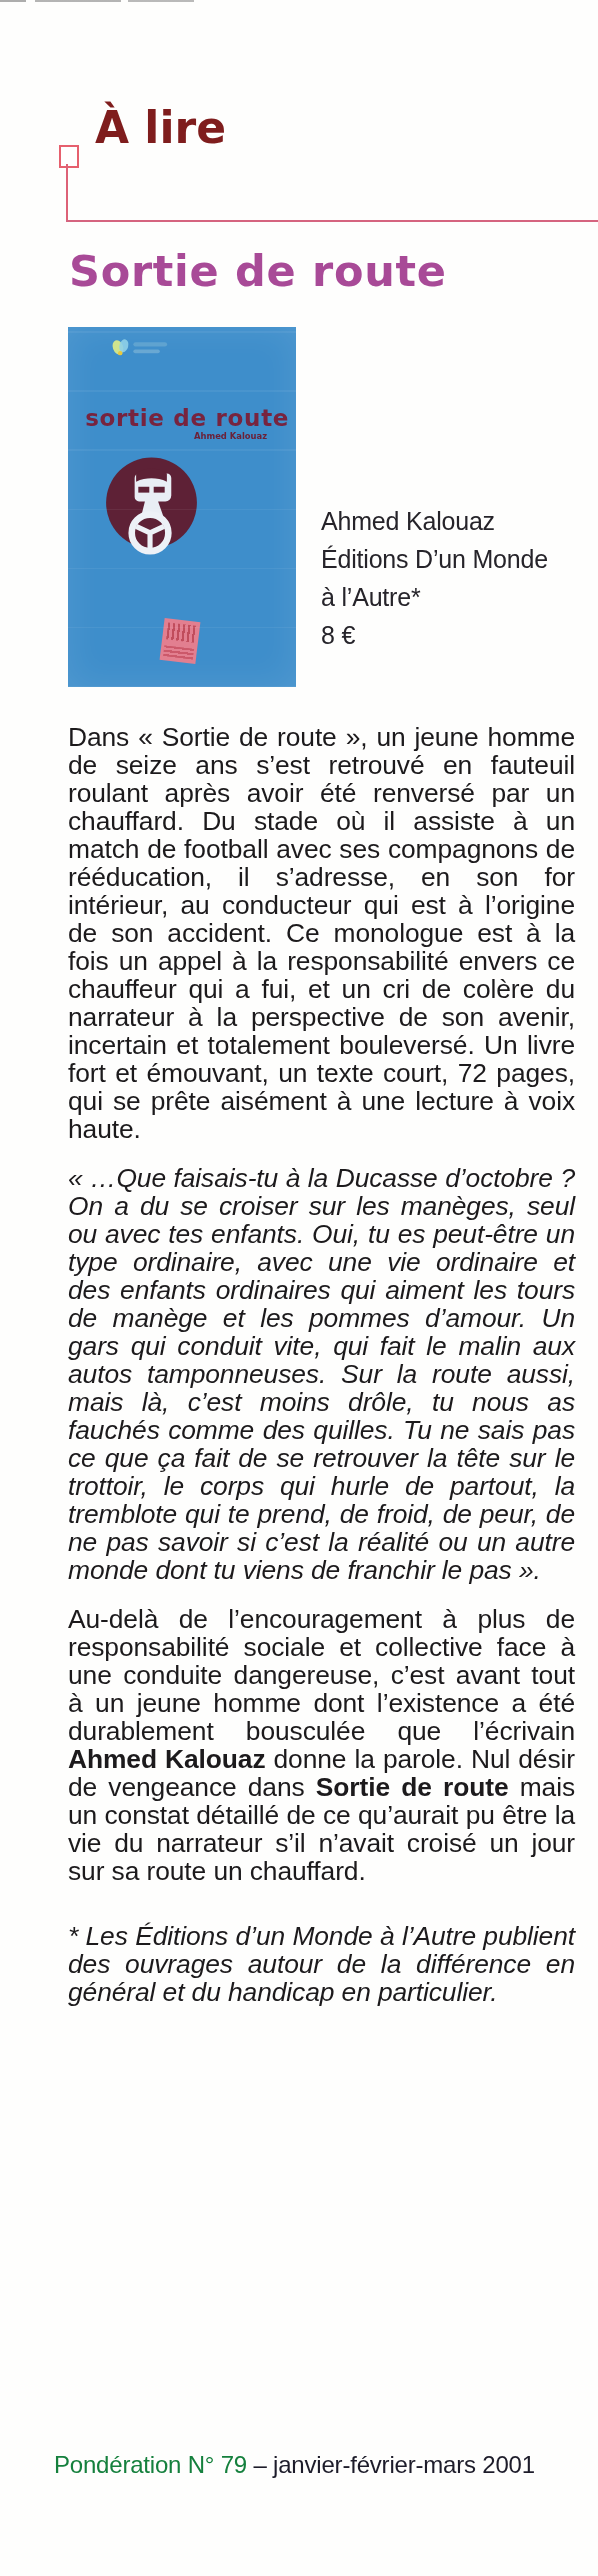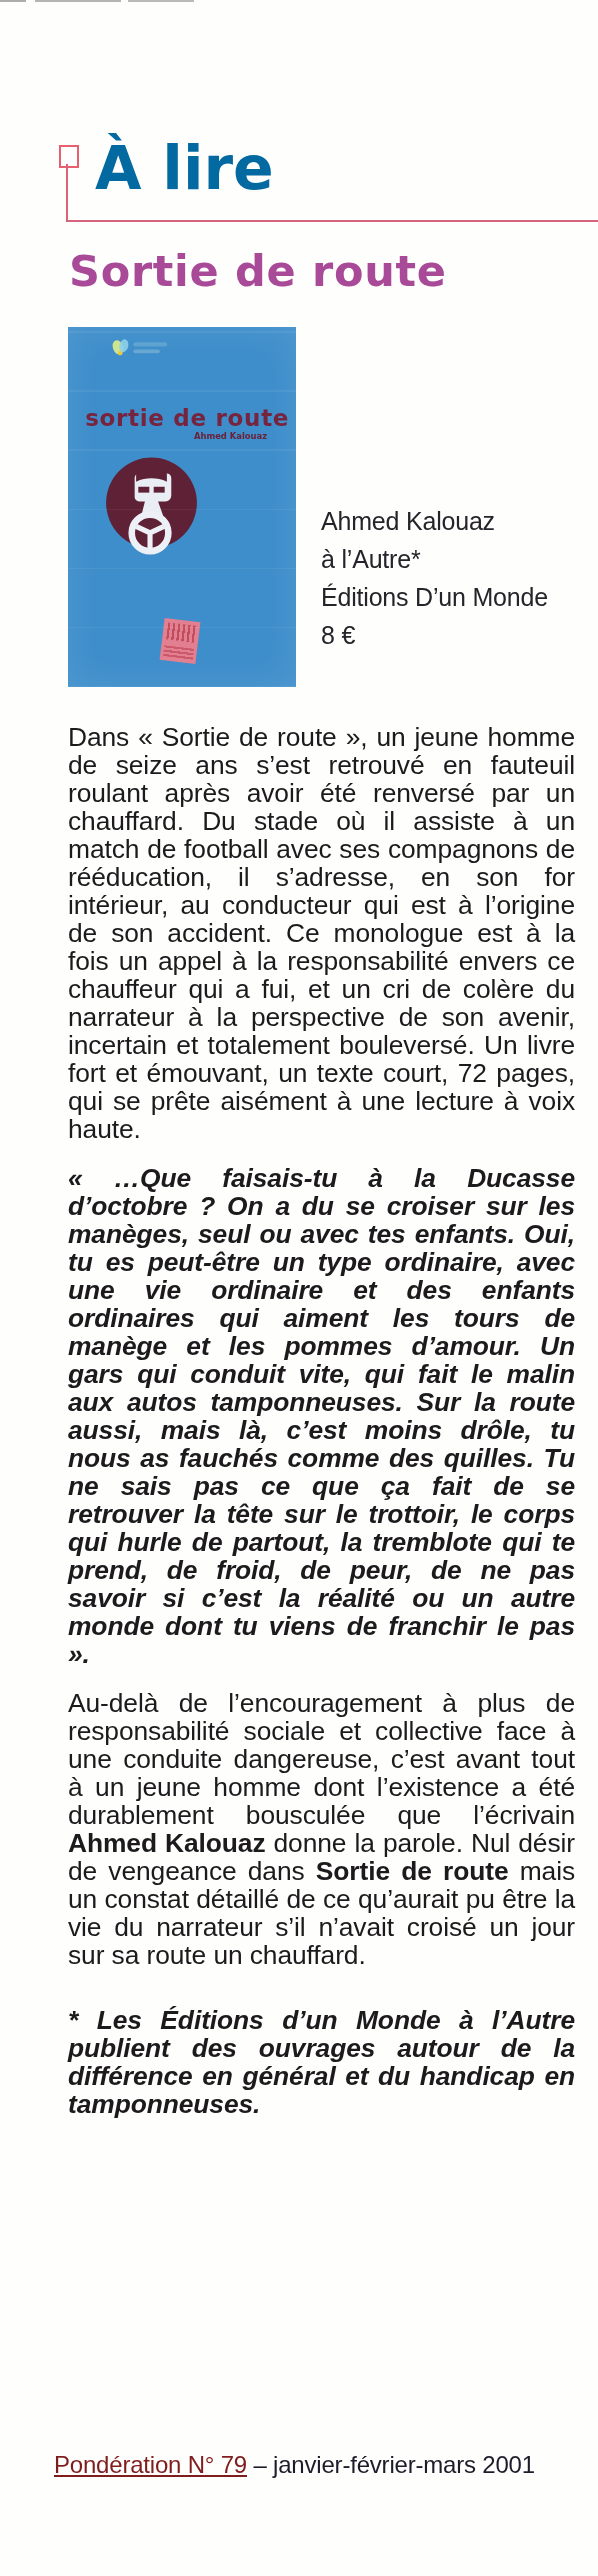--- a/index.html
+++ b/index.html
@@ -16,23 +16,23 @@
   .scan-artifact{
     left:0;top:0;width:220px;height:2.2px;opacity:.45;
     background:linear-gradient(90deg,#4a4a4a 0 12%,transparent 12% 16%,#5a5a5a 16% 55%,transparent 55% 58%,#666 58% 88%,transparent 88%);
   }
 
   
   .section-square{left:59px;top:145px;width:16px;height:19px;border:2.2px solid #e6606e;background:#fff;}
   .section-vline{left:66px;top:164px;width:2.2px;height:58px;background:#dd6277;}
   .section-hline{left:66px;top:220px;width:533px;height:2.2px;background:#d5647f;}
   .section-title{
-    left:95px;top:138px;
+    left:95px;top:106px;
     font-family:"DejaVu Sans", sans-serif;
-    font-size:60px;font-weight:bold;color:#0369a1;
+    font-size:44px;font-weight:bold;color:#7f1d1d;
     letter-spacing:0px;line-height:1;
   }
 
   
   .article-title{
     left:69px;top:250px;
     font-family:"DejaVu Sans", sans-serif;
     font-size:43px;font-weight:bold;color:#a84a97;
     letter-spacing:0.7px;line-height:1;
   }
@@ -85,29 +85,29 @@
   }
 
   
   .body-col{
     left:68px;top:723px;width:507px;
     font-size:26.4px;line-height:28px;
     text-align:justify;color:#1c1a1c;
     letter-spacing:-0.1px;
   }
   .body-col p{margin:0 0 21px 0;}
-  .quote, .footnote{font-style:italic;font-weight:bold;}
+  .quote, .footnote{font-style:italic;}
   .footnote{margin-top:37px !important;}
   b.inline-bold{font-weight:bold;}
 
   
   .footer{
     left:54px;top:2451px;font-size:24px;letter-spacing:-0.2px;white-space:nowrap;
   }
-  .footer .journal{color:#7f1d1d;text-decoration:underline;}
+  .footer .journal{color:#15803d;}
   .footer .issue{color:#1d1c2a;}
 </style>
 </head>
 <body>
 
 <div class="abs scan-artifact"></div>
 
 <div class="abs section-square"></div>
 <div class="abs section-vline"></div>
 <div class="abs section-hline"></div>
@@ -136,29 +136,29 @@
       <rect x="69" y="42" width="15" height="8" fill="#5e2136"></rect>
       <circle cx="64" cy="105" r="25" fill="none" stroke="#edf1f7" stroke-width="9"></circle>
       <path d="M64 105 L45 96 M64 105 L83 96 M64 105 L64 127" stroke="#edf1f7" stroke-width="7" fill="none"></path>
     </svg>
   </div>
   <div class="abs sticker"></div>
 </div>
 
 <div class="abs book-info">
   <div>Ahmed Kalouaz</div>
+  <div>Éditions D’un Monde</div>
   <div>à l’Autre*</div>
-  <div>Éditions D’un Monde</div>
   <div>8 €</div>
 </div>
 
 <div class="abs body-col">
   <p>Dans « Sortie de route », un jeune homme de seize ans s’est retrouvé en fauteuil roulant après avoir été renversé par un chauffard. Du stade où il assiste à un match de football avec ses compagnons de rééducation, il s’adresse, en son for intérieur, au conducteur qui est à l’origine de son accident. Ce monologue est à la fois un appel à la responsabilité envers ce chauffeur qui a fui, et un cri de colère du narrateur à la perspective de son avenir, incertain et totalement bouleversé. Un livre fort et émouvant, un texte court, 72 pages, qui se prête aisément à une lecture à voix haute.</p>
   <p class="quote">« …Que faisais-tu à la Ducasse d’octobre ? On a du se croiser sur les manèges, seul ou avec tes enfants. Oui, tu es peut-être un type ordinaire, avec une vie ordinaire et des enfants ordinaires qui aiment les tours de manège et les pommes d’amour. Un gars qui conduit vite, qui fait le malin aux autos tamponneuses. Sur la route aussi, mais là, c’est moins drôle, tu nous as fauchés comme des quilles. Tu ne sais pas ce que ça fait de se retrouver la tête sur le trottoir, le corps qui hurle de partout, la tremblote qui te prend, de froid, de peur, de ne pas savoir si c’est la réalité ou un autre monde dont tu viens de franchir le pas ».</p>
   <p><span>Au-delà de l’encouragement à plus de responsabilité sociale et collective face à une conduite dangereuse, c’est avant tout à un jeune homme dont l’existence a été durablement bousculée que l’écrivain </span><b class="inline-bold">Ahmed Kalouaz</b><span> donne la parole. Nul désir de vengeance dans </span><b class="inline-bold">Sortie de route</b><span> mais un constat détaillé de ce qu’aurait pu être la vie du narrateur s’il n’avait croisé un jour sur sa route un chauffard.</span></p>
-  <p class="footnote">* Les Éditions d’un Monde à l’Autre publient des ouvrages autour de la différence en général et du handicap en tamponneuses.</p>
+  <p class="footnote">* Les Éditions d’un Monde à l’Autre publient des ouvrages autour de la différence en général et du handicap en particulier.</p>
 </div>
 
 <div class="abs footer">
   <span class="journal">Pondération N° 79</span>
   <span class="issue"> <span>– janvier-février-mars 2001</span></span>
 </div>
 
 
 </body></html>

